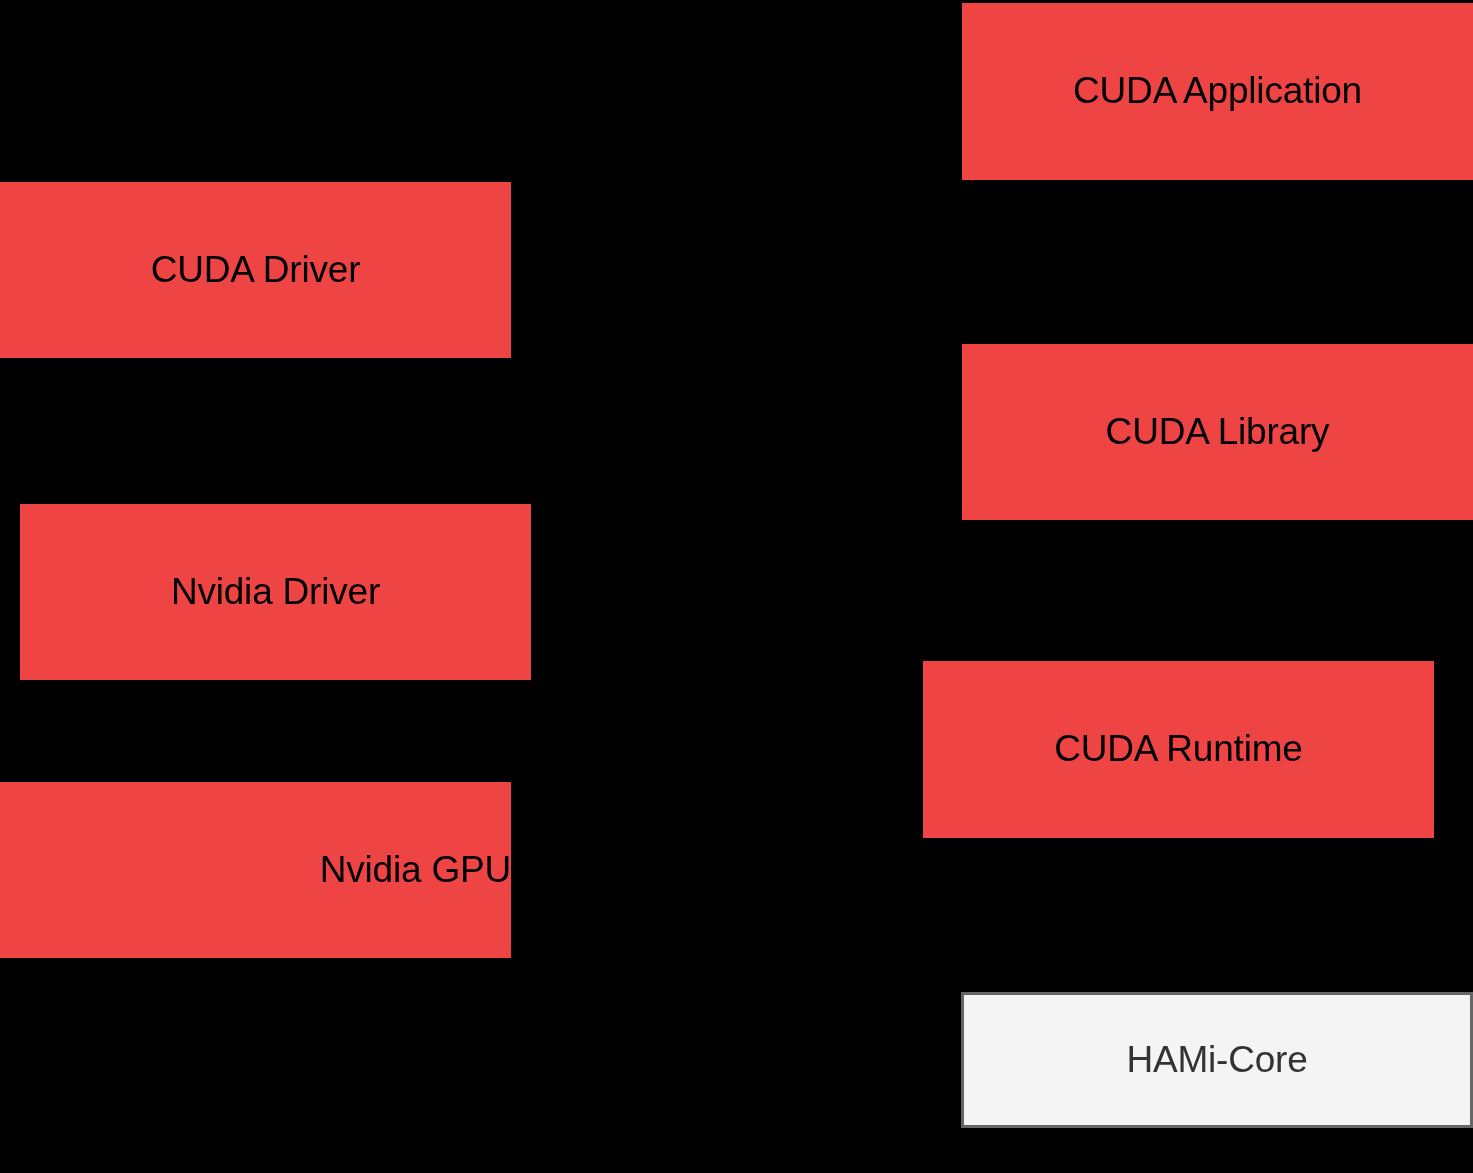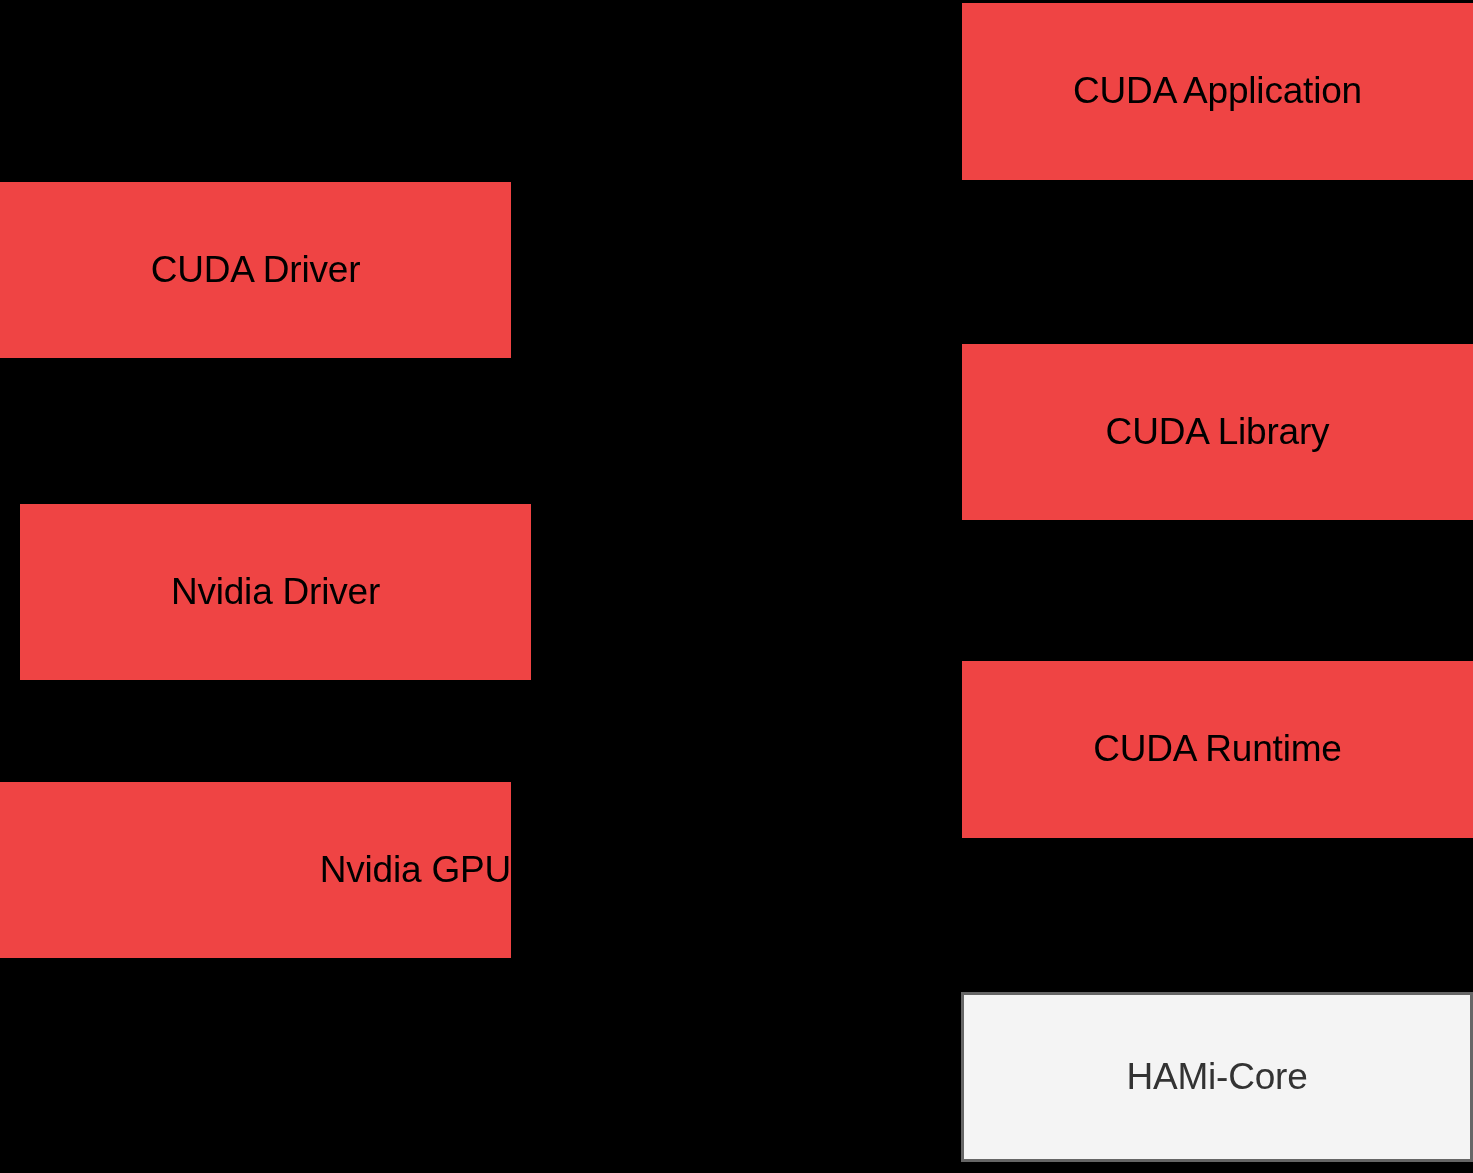--- a/index.html
+++ b/index.html
@@ -45,22 +45,22 @@
   }
 
   
   #node-cuda-driver  { left: -1px;  top: 181px; width: 513px; height: 178px; }
   #node-nvidia-driver{ left: -1px;  top: 503px; width: 513px; height: 178px; margin-left: 20px; }
   #node-nvidia-gpu   { left: -1px;  top: 781px; width: 513px; height: 178px; justify-content: flex-end; }
 
   
   #node-cuda-application { left: 961px; top: 2px;   width: 513px; height: 179px; }
   #node-cuda-library     { left: 961px; top: 343px; width: 513px; height: 178px; }
-  #node-cuda-runtime     { left: 961px; top: 660px; width: 513px; height: 179px; }
-  #node-hami-core        { left: 961px; top: 992px; width: 512px; height: 170px; }
+  #node-cuda-runtime     { left: 922px; top: 660px; width: 513px; height: 179px; }
+  #node-hami-core        { left: 961px; top: 992px; width: 512px; height: 136px; }
 </style>
 </head>
 <body>
 
 <div id="canvas">
 
   <div class="node node-white" id="node-cuda-driver">
     <span class="node-label">CUDA Driver</span>
   </div>
 

